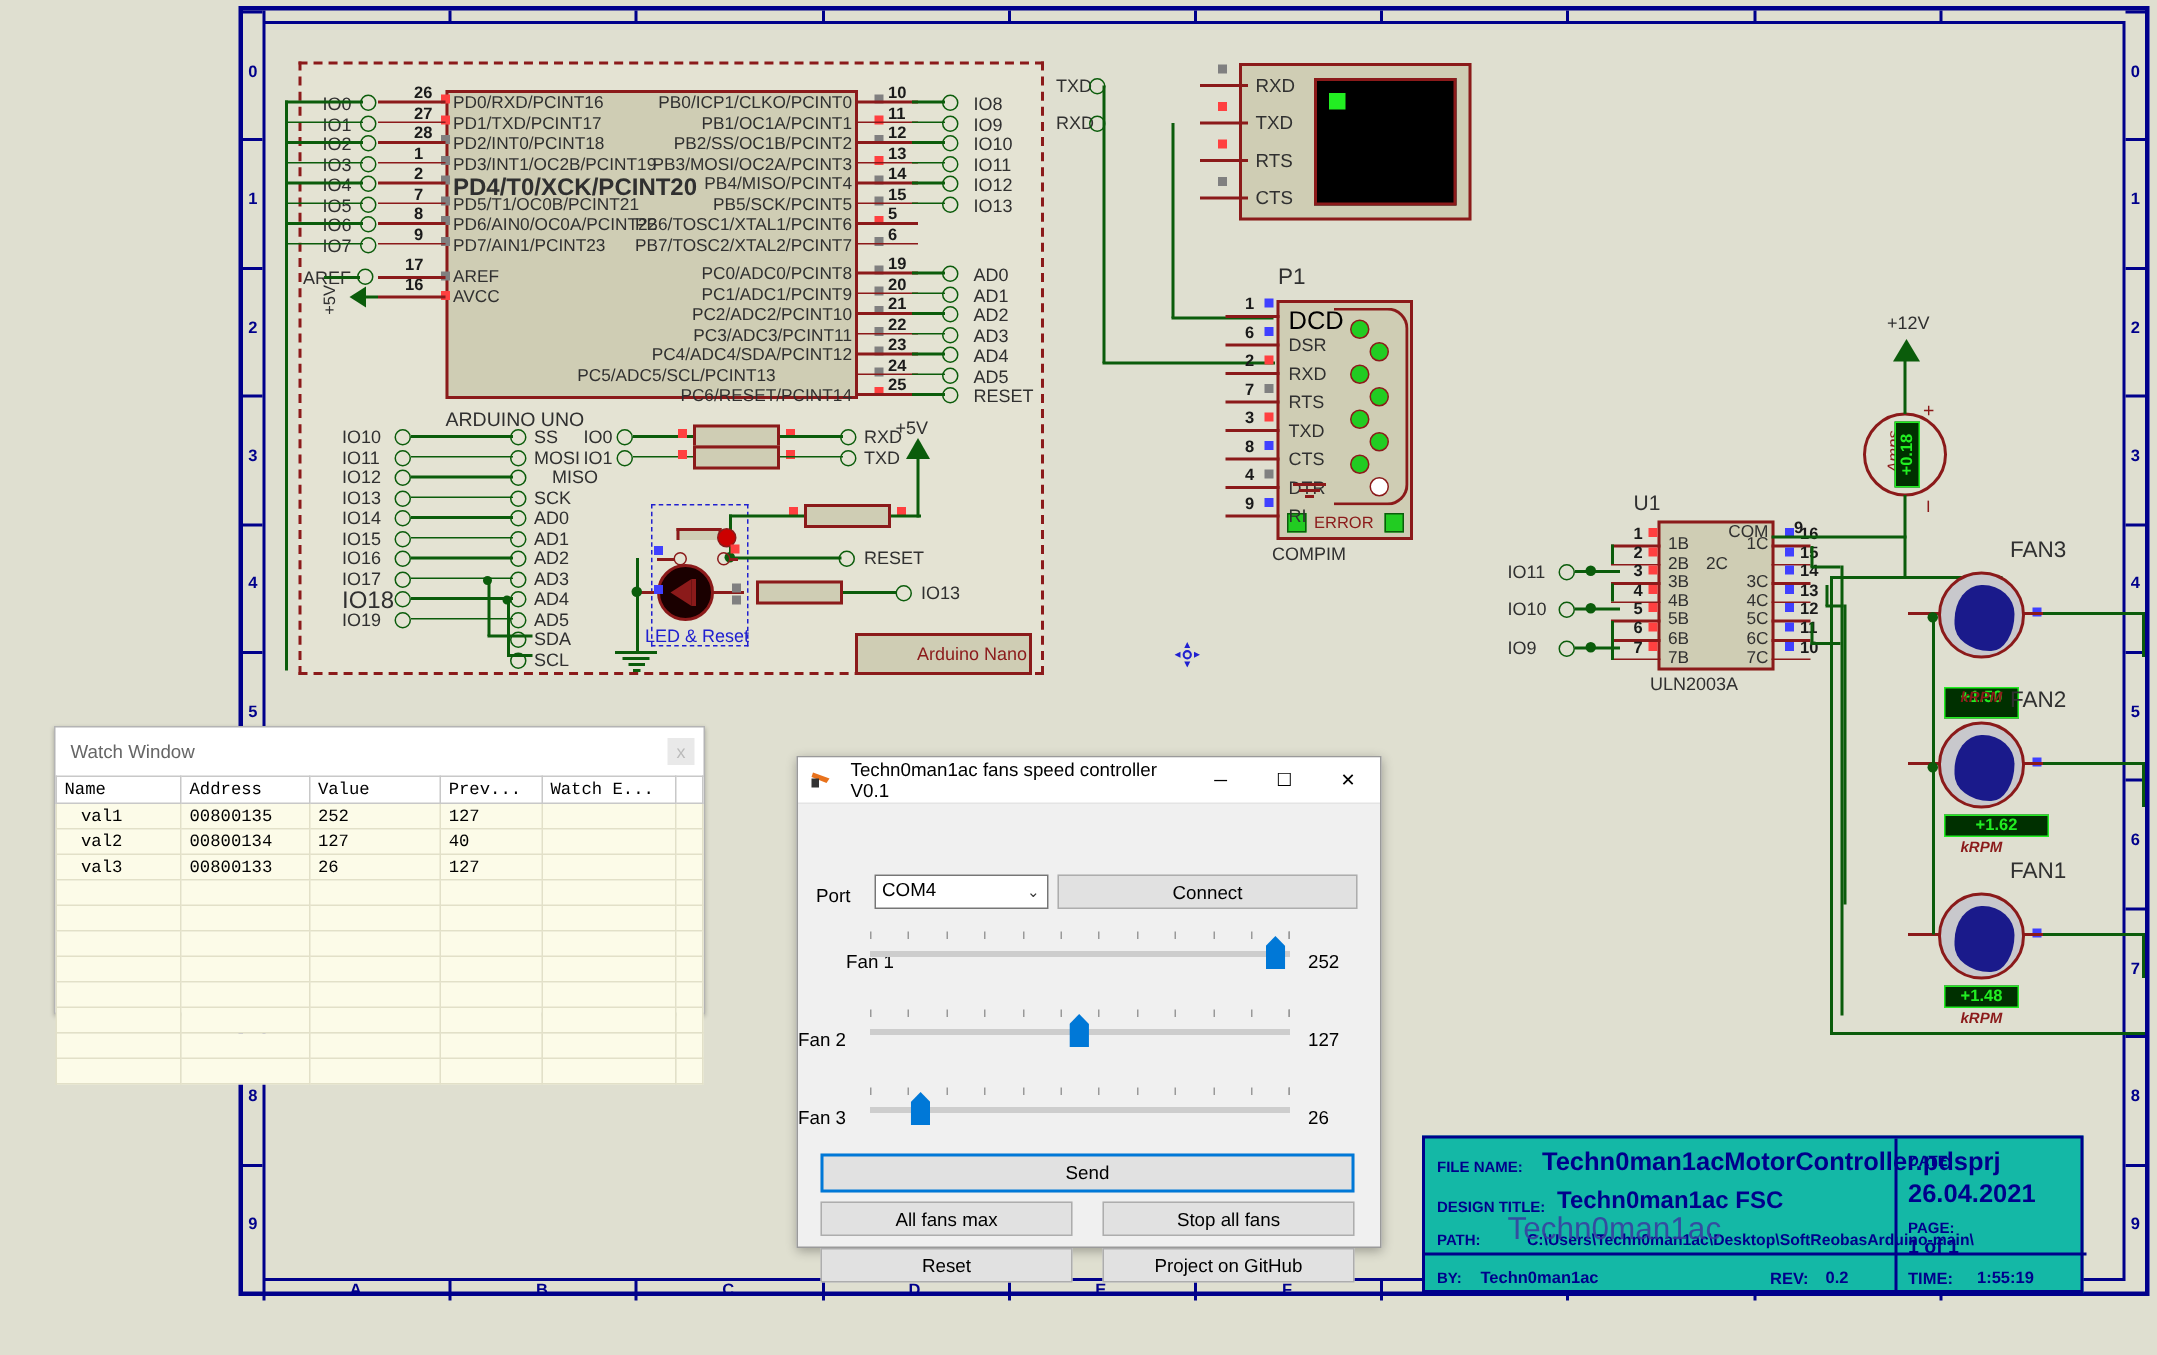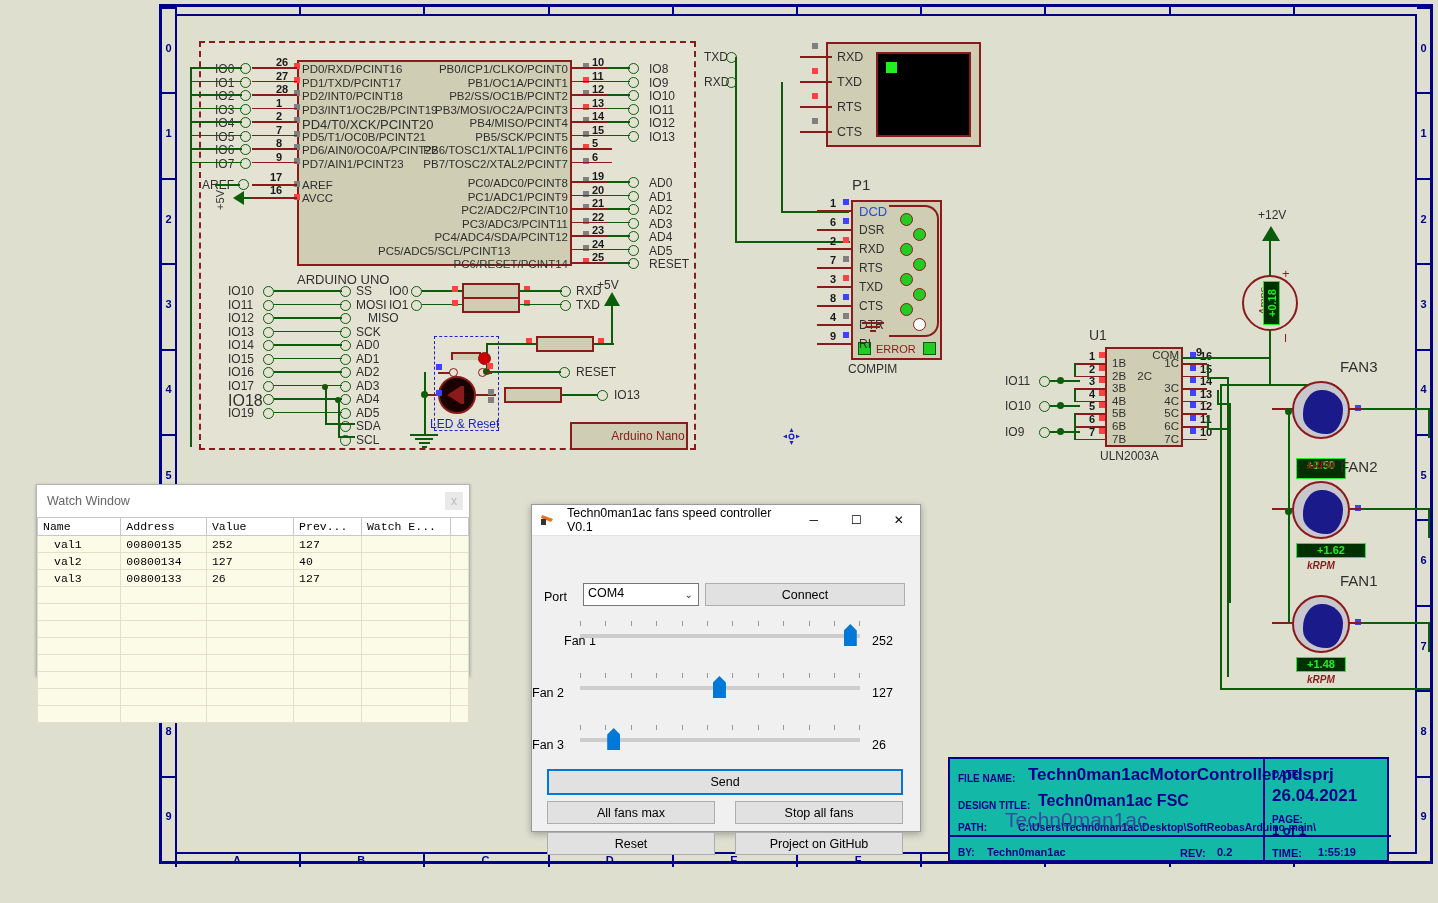--- a/index.html
+++ b/index.html
@@ -245,21 +245,21 @@
     <div class="pin-label" style="left:215px;top:89px;font-size:12px;color:#303030;">IO2</div>
     <div class="term" style="left:240px;top:90px;"></div>
     <div class="wire" style="left:190px;top:94px;width:52px;height:1.6px;"></div>
     <div class="pin-label" style="left:302px;top:103.5px;font-size:11.5px;color:#303030;">PD3/INT1/OC2B/PCINT19</div>
     <div class="pin-num" style="left:276px;top:96.5px;">1</div>
     <div class="sq gray" style="left:294px;top:103.5px;"></div>
     <div class="wire-r" style="left:252px;top:107.5px;width:45px;height:1.6px;"></div>
     <div class="pin-label" style="left:215px;top:102.5px;font-size:12px;color:#303030;">IO3</div>
     <div class="term" style="left:240px;top:103.5px;"></div>
     <div class="wire" style="left:190px;top:107.5px;width:52px;height:1.6px;"></div>
-    <div class="pin-label" style="left:302px;top:117px;font-size:13px;color:#303030;">PD4/T0/XCK/PCINT20</div>
+    <div class="pin-label" style="left:302px;top:117px;font-size:16px;color:#303030;font-weight:bold;">PD4/T0/XCK/PCINT20</div>
     <div class="pin-num" style="left:276px;top:110px;">2</div>
     <div class="sq gray" style="left:294px;top:117px;"></div>
     <div class="wire-r" style="left:252px;top:121px;width:45px;height:1.6px;"></div>
     <div class="pin-label" style="left:215px;top:116px;font-size:12px;color:#303030;">IO4</div>
     <div class="term" style="left:240px;top:117px;"></div>
     <div class="wire" style="left:190px;top:121px;width:52px;height:1.6px;"></div>
     <div class="pin-label" style="left:302px;top:130.5px;font-size:11.5px;color:#303030;">PD5/T1/OC0B/PCINT21</div>
     <div class="pin-num" style="left:276px;top:123.5px;">7</div>
     <div class="sq gray" style="left:294px;top:130.5px;"></div>
     <div class="wire-r" style="left:252px;top:134.5px;width:45px;height:1.6px;"></div>
@@ -373,21 +373,21 @@
     <div class="pin-label" style="left:649px;top:216.5px;font-size:12px;color:#303030;">AD3</div>
     <div class="term" style="left:628px;top:217.5px;"></div>
     <div class="wire" style="left:608px;top:221.5px;width:22px;height:1.6px;"></div>
     <div class="pin-label" style="left:378px;top:231px;font-size:11.5px;width:190px;text-align:right;">PC4/ADC4/SDA/PCINT12</div>
     <div class="pin-num" style="left:592px;top:224px;">23</div>
     <div class="sq gray" style="left:583px;top:231px;"></div>
     <div class="wire-r" style="left:572px;top:235px;width:40px;height:1.6px;"></div>
     <div class="pin-label" style="left:649px;top:230px;font-size:12px;color:#303030;">AD4</div>
     <div class="term" style="left:628px;top:231px;"></div>
     <div class="wire" style="left:608px;top:235px;width:22px;height:1.6px;"></div>
-    <div class="pin-label" style="left:378px;top:244.5px;font-size:11.5px;width:190px;text-align:left;">PC5/ADC5/SCL/PCINT13</div>
+    <div class="pin-label" style="left:356px;top:244.5px;font-size:11.5px;width:190px;text-align:center;">PC5/ADC5/SCL/PCINT13</div>
     <div class="pin-num" style="left:592px;top:237.5px;">24</div>
     <div class="sq gray" style="left:583px;top:244.5px;"></div>
     <div class="wire-r" style="left:572px;top:248.5px;width:40px;height:1.6px;"></div>
     <div class="pin-label" style="left:649px;top:243.5px;font-size:12px;color:#303030;">AD5</div>
     <div class="term" style="left:628px;top:244.5px;"></div>
     <div class="wire" style="left:608px;top:248.5px;width:22px;height:1.6px;"></div>
     <div class="pin-label" style="left:378px;top:258px;font-size:11.5px;width:190px;text-align:right;">PC6/RESET/PCINT14</div>
     <div class="pin-num" style="left:592px;top:251px;">25</div>
     <div class="sq red" style="left:583px;top:258px;"></div>
     <div class="wire-r" style="left:572px;top:262px;width:40px;height:1.6px;"></div>
@@ -544,21 +544,21 @@
     <div class="wire" style="left:735px;top:57px;width:0px;height:0px;"></div>
   </div>
 
 <div class="abs" style="left:852px;top:176px;font-size:15px;color:#303030;">P1</div>
 <div class="abs" id="compim-body"></div>
 <div class="abs" id="compim-caption">COMPIM</div>
 <div class="abs" id="compim-err">ERROR</div>
 <div class="abs err-sq" style="left:858px;top:342px;"></div>
 <div class="abs err-sq" style="left:923px;top:342px;"></div>
 <div id="compim-dyn">
-    <div class="pin-label" style="left:859px;top:204px;font-size:13px;color:#1d4ed8;">DCD</div>
+    <div class="pin-label" style="left:859px;top:204px;font-size:17px;color:#000000;">DCD</div>
     <div class="pin-num" style="left:830px;top:197px;">1</div>
     <div class="wire-r" style="left:817px;top:210px;width:36px;height:1.7px;"></div>
     <div class="sq blue" style="left:843px;top:199px;"></div>
     <div class="pin-label" style="left:859px;top:223px;font-size:12px;color:#303030;">DSR</div>
     <div class="pin-num" style="left:830px;top:216px;">6</div>
     <div class="wire-r" style="left:817px;top:229px;width:36px;height:1.7px;"></div>
     <div class="sq blue" style="left:843px;top:218px;"></div>
     <div class="pin-label" style="left:859px;top:242px;font-size:12px;color:#303030;">RXD</div>
     <div class="pin-num" style="left:830px;top:235px;">2</div>
     <div class="wire-r" style="left:817px;top:248px;width:36px;height:1.7px;"></div>

